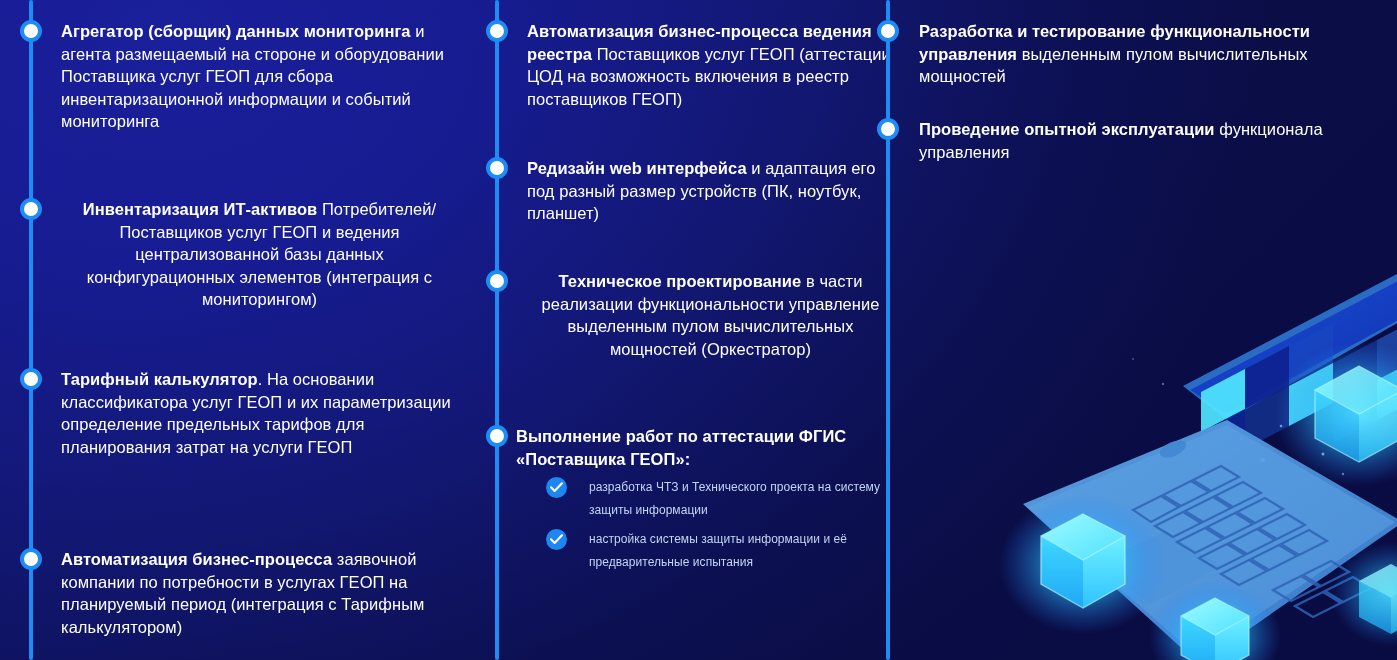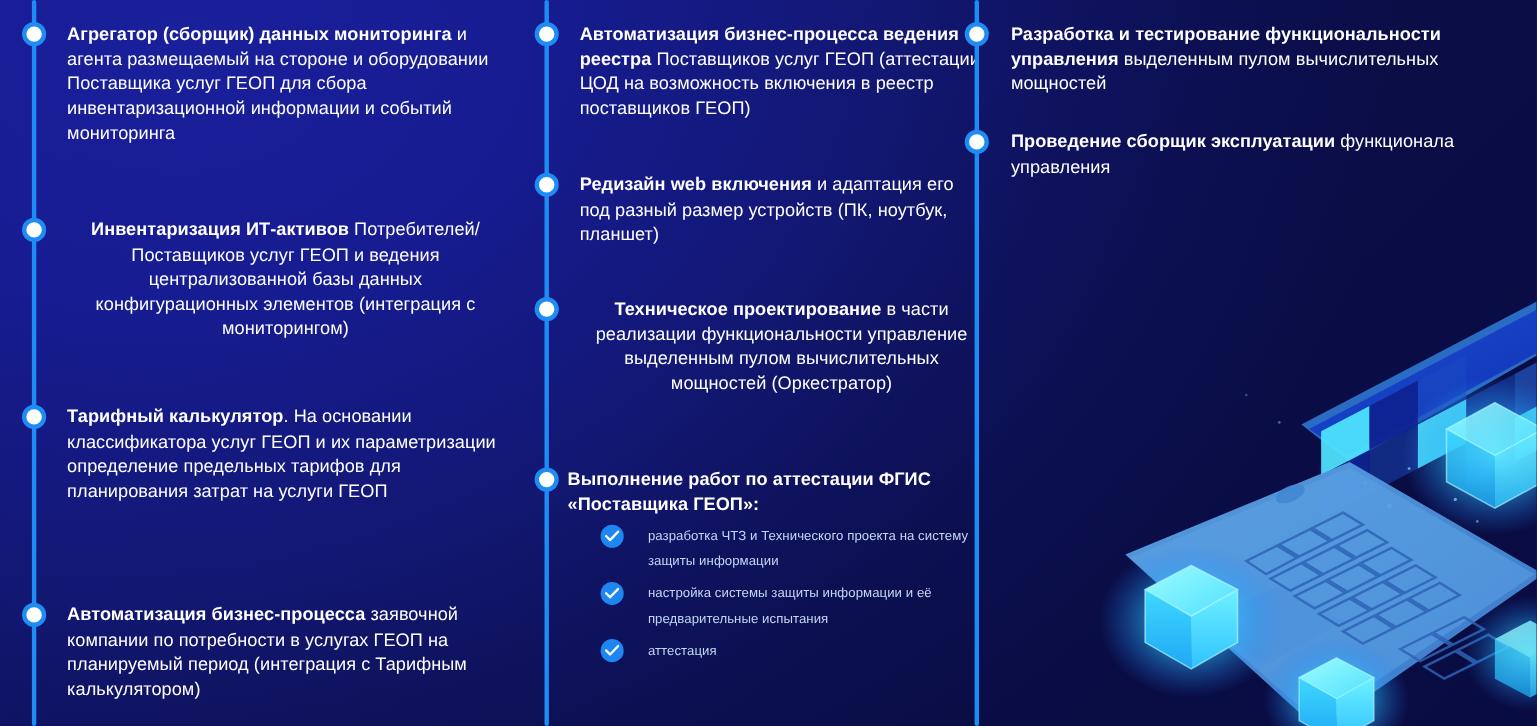--- a/index.html
+++ b/index.html
@@ -293,21 +293,21 @@
     <div class="item" style="top:20px;">
       <span class="bullet"></span>
       <div class="item-text">
         <b>Автоматизация бизнес-процесса ведения реестра</b><span> Поставщиков услуг ГЕОП (аттестации ЦОД на возможность включения в реестр поставщиков ГЕОП)</span>
       </div>
     </div>
 
     <div class="item" style="top:157px;">
       <span class="bullet"></span>
       <div class="item-text">
-        <b>Редизайн web включения</b><span> и адаптация его под разный размер устройств (ПК, ноутбук, планшет)</span>
+        <b>Редизайн web интерфейса</b><span> и адаптация его под разный размер устройств (ПК, ноутбук, планшет)</span>
       </div>
     </div>
 
     <div class="item" style="top:270px;text-align:center;">
       <span class="bullet"></span>
       <div class="item-text">
         <b>Техническое проектирование</b><span> в части реализации функциональности управление выделенным пулом вычислительных мощностей (Оркестратор)</span>
       </div>
     </div>
 
@@ -326,44 +326,36 @@
             <span>разработка ЧТЗ и Технического проекта на систему защиты информации</span>
           </li>
           <li class="check-item">
             <span class="check-icon">
               <svg viewBox="0 0 13 11" xmlns="http://www.w3.org/2000/svg">
                 <path d="M1 5.3 L4.6 9 L12 1.3" fill="none" stroke="#ffffff" stroke-width="2.1" stroke-linecap="round" stroke-linejoin="round"></path>
               </svg>
             </span>
             <span>настройка системы защиты информации и её предварительные испытания</span>
           </li>
-          <li class="check-item">
-            <span class="check-icon">
-              <svg viewBox="0 0 13 11" xmlns="http://www.w3.org/2000/svg">
-                <path d="M1 5.3 L4.6 9 L12 1.3" fill="none" stroke="#ffffff" stroke-width="2.1" stroke-linecap="round" stroke-linejoin="round"></path>
-              </svg>
-            </span>
-            <span>аттестация</span>
-          </li>
         </ul>
       </div>
     </div>
   </div>
 
   <div class="column col-3">
     <div class="timeline-line"></div>
 
     <div class="item" style="top:20px;">
       <span class="bullet"></span>
       <div class="item-text">
         <b>Разработка и тестирование функциональности управления</b><span> выделенным пулом вычислительных мощностей</span>
       </div>
     </div>
 
     <div class="item" style="top:118px;">
       <span class="bullet"></span>
       <div class="item-text">
-        <b>Проведение сборщик эксплуатации</b><span> функционала управления</span>
+        <b>Проведение опытной эксплуатации</b><span> функционала управления</span>
       </div>
     </div>
   </div>
 
 </div>
 
 </body></html>

